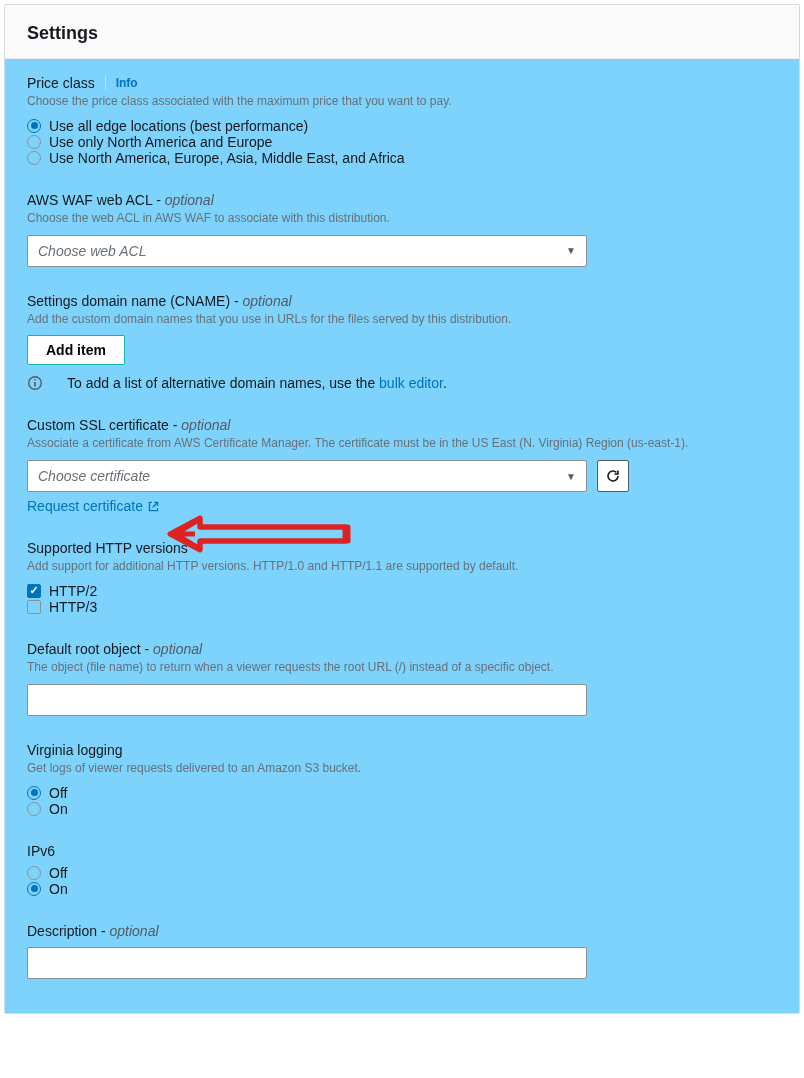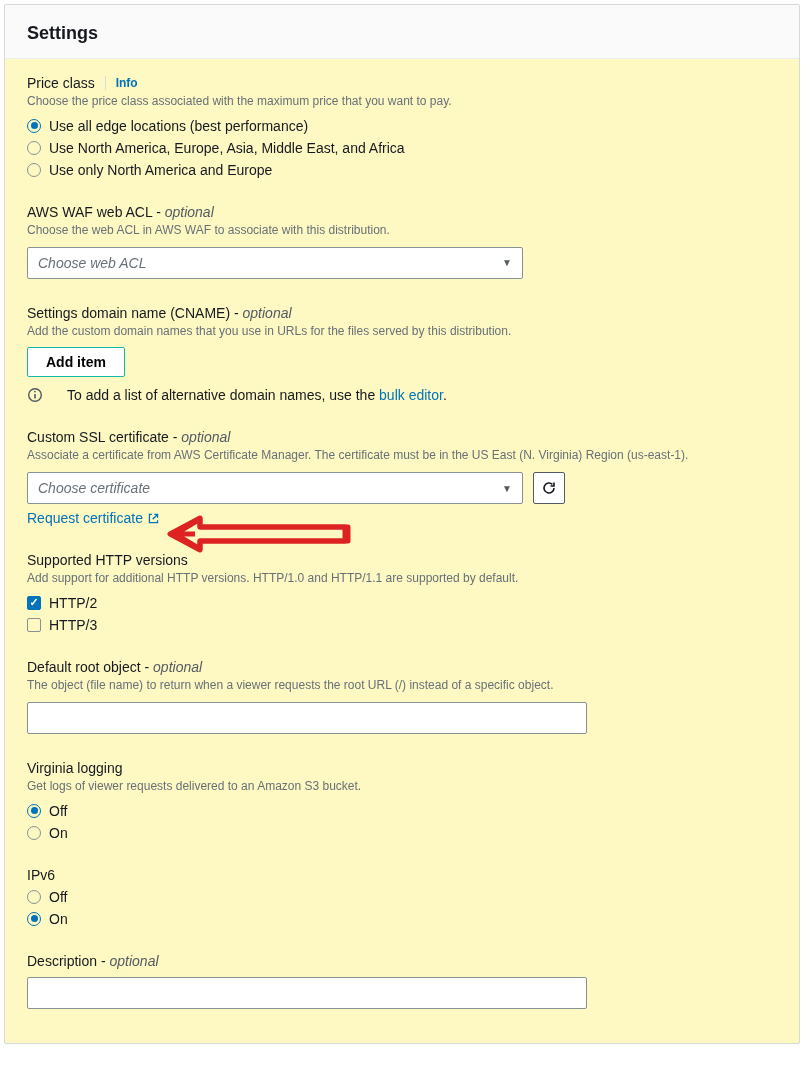--- a/index.html
+++ b/index.html
@@ -7,21 +7,21 @@
     margin: 0;
     padding: 4px;
     font-family: "Amazon Ember", "Helvetica Neue", Arial, sans-serif;
     font-size: 14px;
     color: #16191f;
     background: #fff;
   }
   .panel {
     border: 1px solid #d5dbdb;
     border-radius: 2px;
-    background: #fef9c3;
+    background: #7dd3fc;
     width: 796px;
   }
   .panel-header {
     padding: 18px 22px 14px 22px;
     border-bottom: 1px solid #eaeded;
     background: #fafafa;
   }
   .panel-header h2 {
     margin: 0;
     font-size: 18px;
@@ -58,21 +58,20 @@
   }
   .field-desc {
     font-size: 12px;
     color: #687078;
     margin: 0 0 8px 0;
     line-height: 1.4;
   }
   .radio-group, .check-group {
     display: flex;
     flex-direction: column;
-    gap: 6px;
     margin-top: 6px;
   }
   .radio-item, .check-item {
     display: flex;
     align-items: center;
     gap: 8px;
     cursor: pointer;
   }
   .radio-circle {
     width: 14px; height: 14px;
@@ -106,21 +105,21 @@
     border-color: #0073bb;
     color: #fff;
     font-size: 11px;
     font-weight: 700;
   }
   .radio-item span.lbl, .check-item span.lbl {
     font-size: 14px;
     color: #16191f;
   }
   .select-box {
-    width: 496px;
+    width: 560px;
     height: 32px;
     border: 1px solid #879196;
     border-radius: 2px;
     display: flex;
     align-items: center;
     justify-content: space-between;
     padding: 0 10px;
     cursor: pointer;
     background: #fff;
   }
@@ -210,25 +209,25 @@
         <span class="info-link">Info</span>
       </div>
       <p class="field-desc">Choose the price class associated with the maximum price that you want to pay.</p>
       <div class="radio-group">
         <label class="radio-item">
           <span class="radio-circle selected"></span>
           <span class="lbl">Use all edge locations (best performance)</span>
         </label>
         <label class="radio-item">
           <span class="radio-circle"></span>
+          <span class="lbl">Use only North America and Europe</span>
+        </label>
+        <label class="radio-item">
+          <span class="radio-circle"></span>
           <span class="lbl">Use North America, Europe, Asia, Middle East, and Africa</span>
-        </label>
-        <label class="radio-item">
-          <span class="radio-circle"></span>
-          <span class="lbl">Use only North America and Europe</span>
         </label>
       </div>
     </div>
 
     <div class="form-section">
       <div class="field-label-row">
         <span class="field-label">
           <span>AWS WAF web ACL</span> - <span class="optional">optional</span>
         </span>
       </div>

